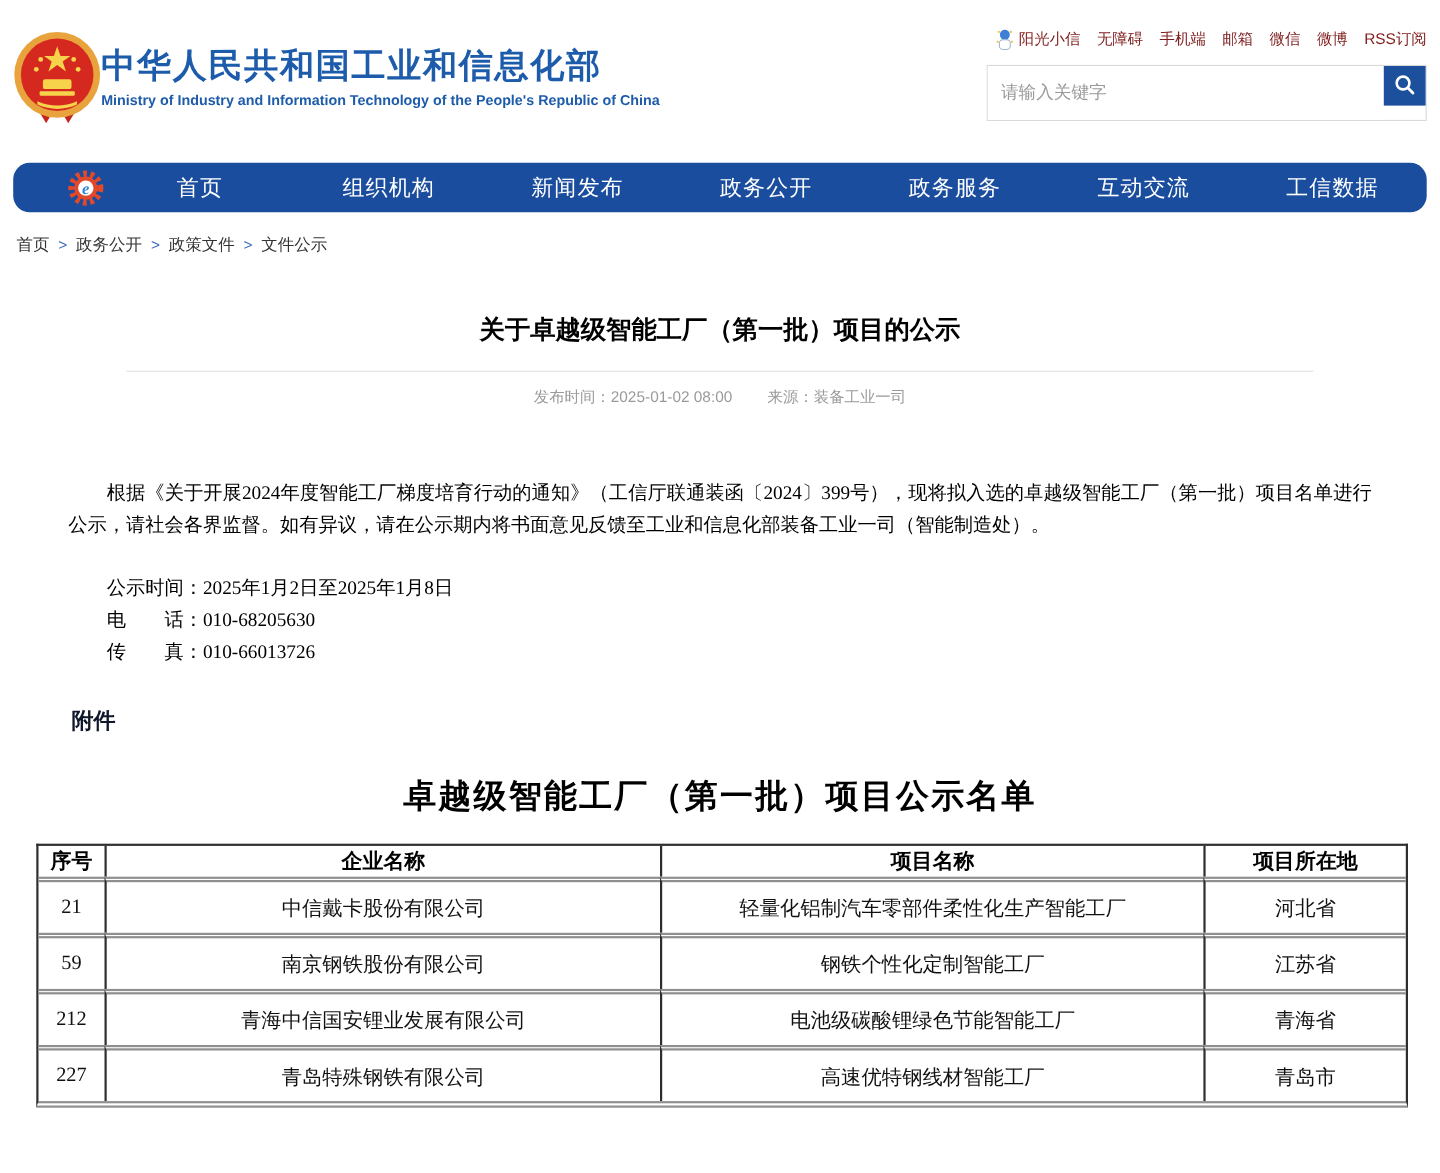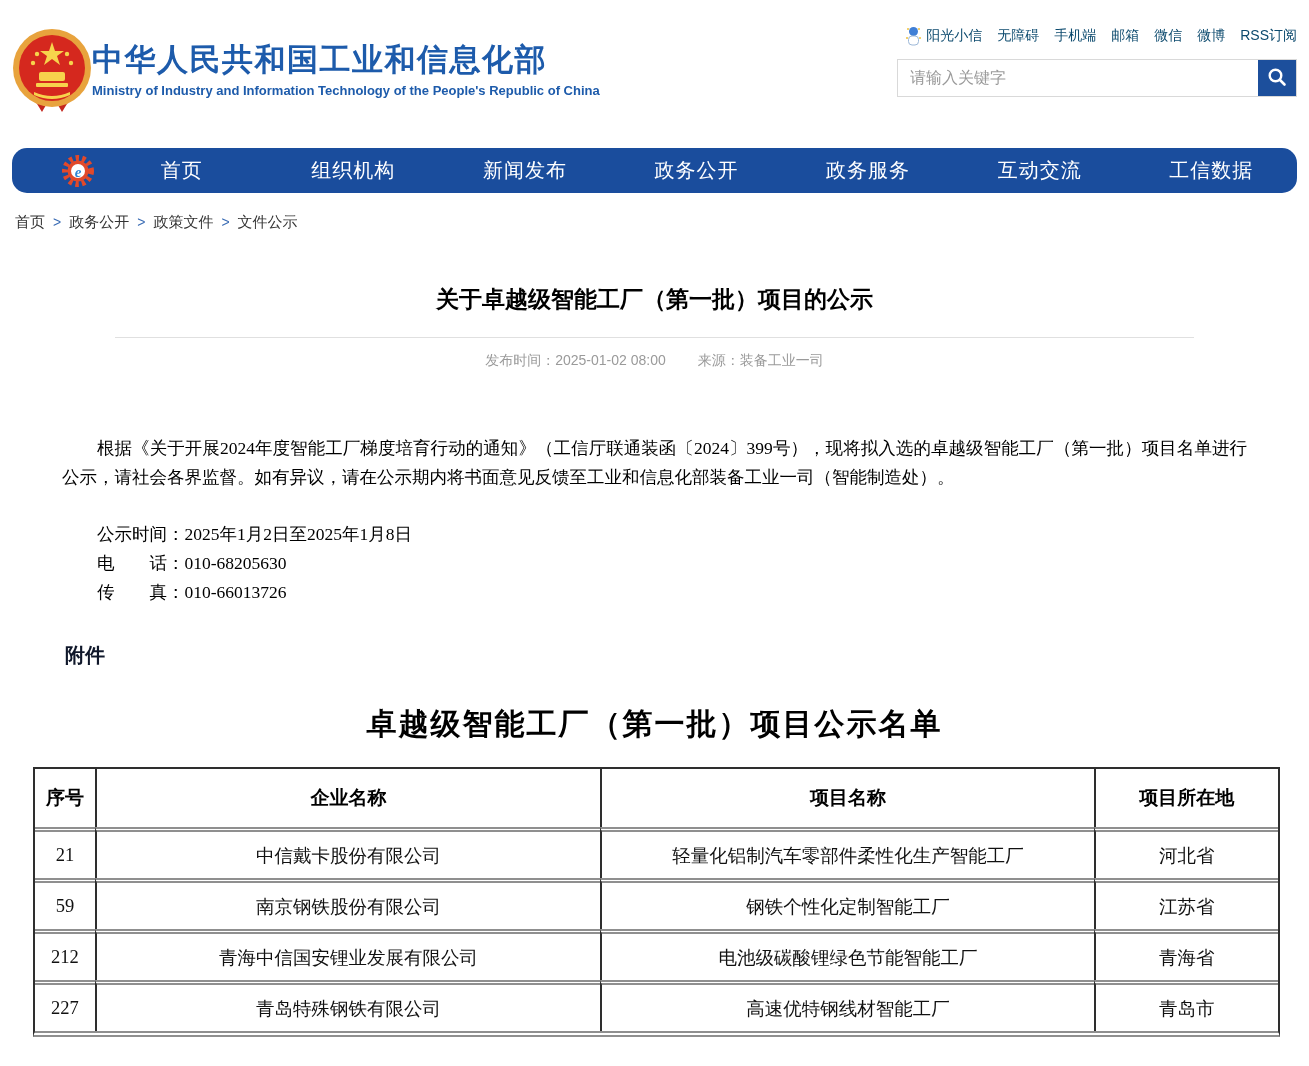--- a/index.html
+++ b/index.html
@@ -14,23 +14,23 @@
   
   .site-header { display:flex; justify-content:space-between; align-items:flex-start; height:148px; }
   .brand { display:flex; gap:0; margin-top:28px; cursor:pointer; }
   .emblem { width:80px; height:84px; flex:0 0 auto; }
   .brand-text { padding-top:14px; }
   .site-title { display:block; font-size:31px; font-weight:bold; color:#1d5bab; letter-spacing:1.5px; line-height:1.15; }
   .site-subtitle { display:block; font-size:13px; font-weight:bold; color:#1d5bab; margin-top:5px; }
 
   .header-right { margin-top:26px; width:400px; }
   .top-links { display:flex; justify-content:flex-end; align-items:center; gap:15px; font-size:14px; }
-  .top-links a { color:#0c4a6e; display:flex; align-items:center; gap:4px; cursor:pointer; white-space:nowrap; }
+  .top-links a { color:#7f1d1d; display:flex; align-items:center; gap:4px; cursor:pointer; white-space:nowrap; }
   .robot-ic { width:17px; height:20px; }
-  .search-bar { margin-top:13px; display:flex; border:1px solid #d9d9d9; height:38px; background:#fff; }
+  .search-bar { margin-top:13px; display:flex; border:1px solid #d9d9d9; height:51px; background:#fff; }
   .search-bar input { flex:1; border:none; outline:none; padding:0 12px; font-size:16px; color:#333; font-family:"Liberation Sans",sans-serif; }
   .search-bar input::placeholder { color:#9a9a9a; }
   .search-btn { width:38px; height:36px; background:#1c4f9c; border:none; display:flex; align-items:center; justify-content:center; cursor:pointer; }
 
   
   .main-nav { height:45px; background:#1a4d9d; border-radius:15px; display:flex; align-items:center; }
   .nav-logo { margin-left:48px; width:36px; height:36px; display:flex; align-items:center; cursor:pointer; }
   .nav-item { flex:1; text-align:center; color:#ffffff; font-size:20px; cursor:pointer; letter-spacing:1px; }
 
   
@@ -53,21 +53,21 @@
   .table-title { text-align:center; font-family:"Liberation Serif", serif; font-size:30px; font-weight:bold; color:#000; margin:35px 0 0; letter-spacing:2px; }
 
   
   .list-table {
     margin:22px 0 30px 21px; width:1247px;
     border-collapse:separate; border-spacing:0;
     border:2px solid #2e2e2e; border-bottom:6px double #8f8f8f;
     font-family:"Liberation Serif", serif; color:#111;
   }
   .list-table th {
-    height:58px; font-size:19px; font-weight:bold; text-align:center;
+    height:28px; font-size:19px; font-weight:bold; text-align:center;
     font-family:"Liberation Sans", sans-serif; color:#000;
   }
   .list-table td {
     height:51px; font-size:18.5px; text-align:center;
     border-top:5px double #8f8f8f;
   }
   .list-table th + th, .list-table td + td { border-left:2px solid #2e2e2e; }
 </style>
 </head>
 <body>

